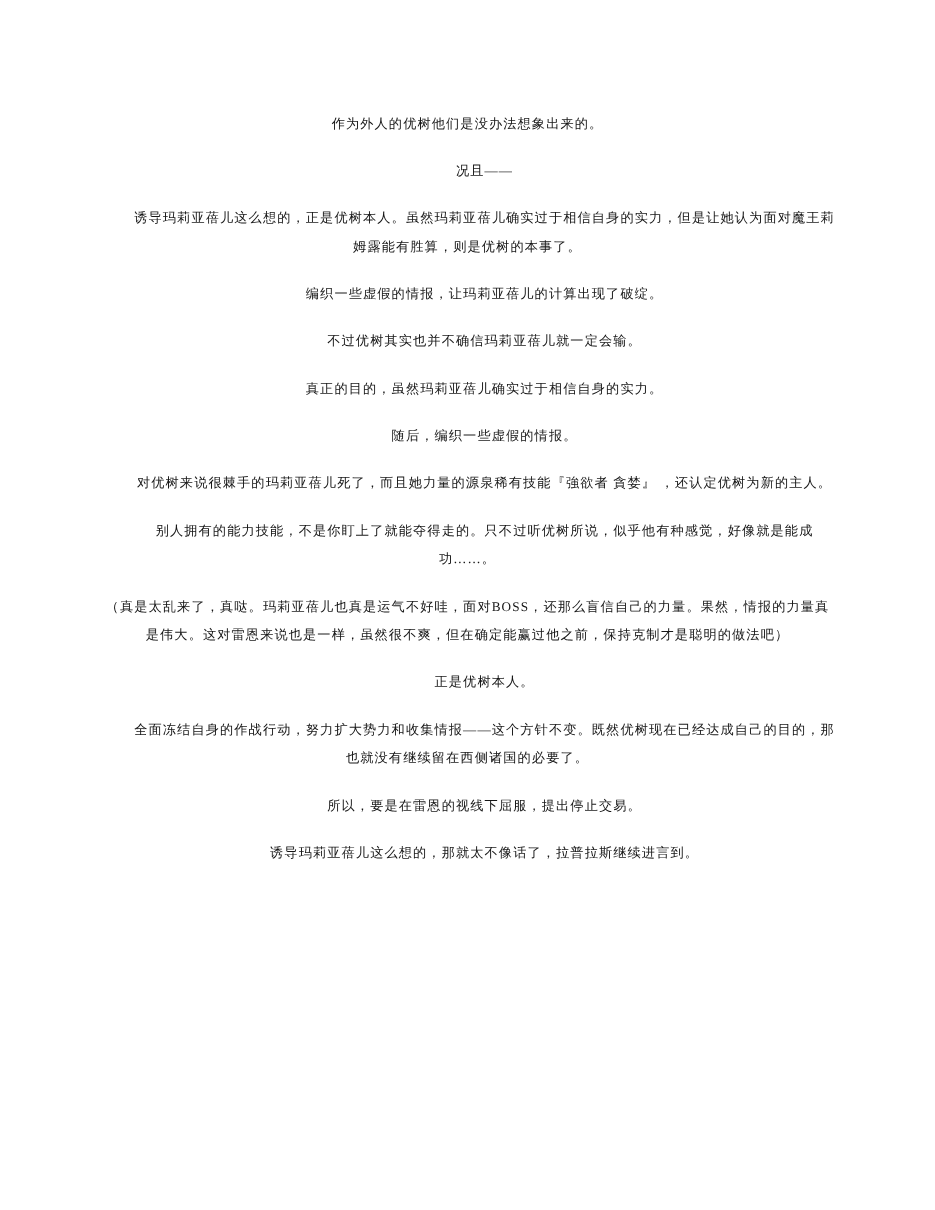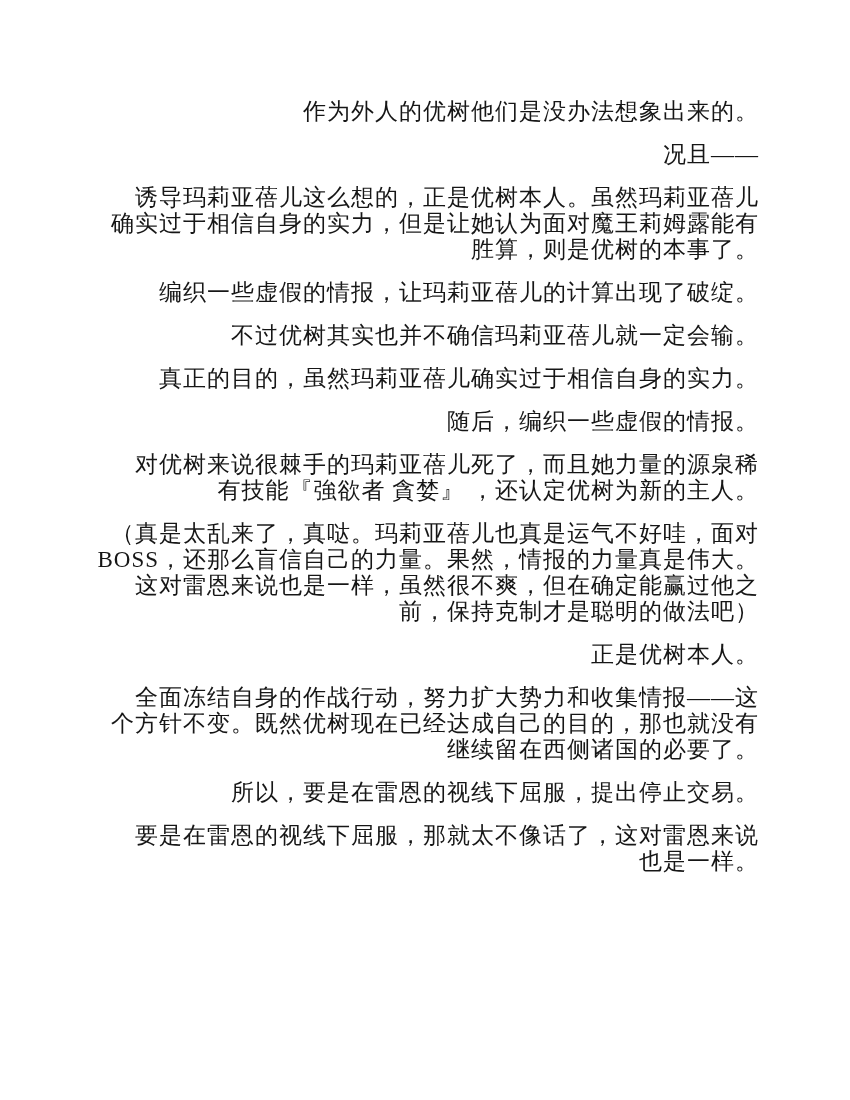--- a/index.html
+++ b/index.html
@@ -15,43 +15,44 @@
   }
   .page {
     box-sizing: border-box;
     width: 850px;
     height: 1100px;
     padding: 99px 91px 0 91px;
     background: #ffffff;
   }
   .text-body p {
     margin: 0 0 17px 0;
-    font-size: 23px;
+    font-size: 12px;
     line-height: 26px;
     letter-spacing: 1px;
     color: #161616;
-    text-align: right;
+    text-align: center;
     word-break: break-word;
   }
   .text-body p.indent {
     text-indent: 31px;
   }
 </style>
 </head>
 <body>
 
 <div class="page">
   <div class="text-body" id="paragraphs">
       <p class="">作为外人的优树他们是没办法想象出来的。</p>
       <p class="indent">况且——</p>
       <p class="indent">诱导玛莉亚蓓儿这么想的，正是优树本人。虽然玛莉亚蓓儿确实过于相信自身的实力，但是让她认为面对魔王莉姆露能有胜算，则是优树的本事了。</p>
       <p class="indent">编织一些虚假的情报，让玛莉亚蓓儿的计算出现了破绽。</p>
       <p class="indent">不过优树其实也并不确信玛莉亚蓓儿就一定会输。</p>
       <p class="indent">真正的目的，虽然玛莉亚蓓儿确实过于相信自身的实力。</p>
       <p class="indent">随后，编织一些虚假的情报。</p>
       <p class="indent">对优树来说很棘手的玛莉亚蓓儿死了，而且她力量的源泉稀有技能『強欲者 貪婪』 ，还认定优树为新的主人。</p>
+      <p class="indent">别人拥有的能力技能，不是你盯上了就能夺得走的。只不过听优树所说，似乎他有种感觉，好像就是能成功……。</p>
       <p class="">（真是太乱来了，真哒。玛莉亚蓓儿也真是运气不好哇，面对BOSS，还那么盲信自己的力量。果然，情报的力量真是伟大。这对雷恩来说也是一样，虽然很不爽，但在确定能赢过他之前，保持克制才是聪明的做法吧）</p>
       <p class="indent">正是优树本人。</p>
       <p class="indent">全面冻结自身的作战行动，努力扩大势力和收集情报——这个方针不变。既然优树现在已经达成自己的目的，那也就没有继续留在西侧诸国的必要了。</p>
       <p class="indent">所以，要是在雷恩的视线下屈服，提出停止交易。</p>
-      <p class="indent">要是在雷恩的视线下屈服，那就太不像话了，这对雷恩来说也是一样。</p>
+      <p class="indent">诱导玛莉亚蓓儿这么想的，那就太不像话了，拉普拉斯继续进言到。</p>
     </div>
 </div>
 
 </body></html>

